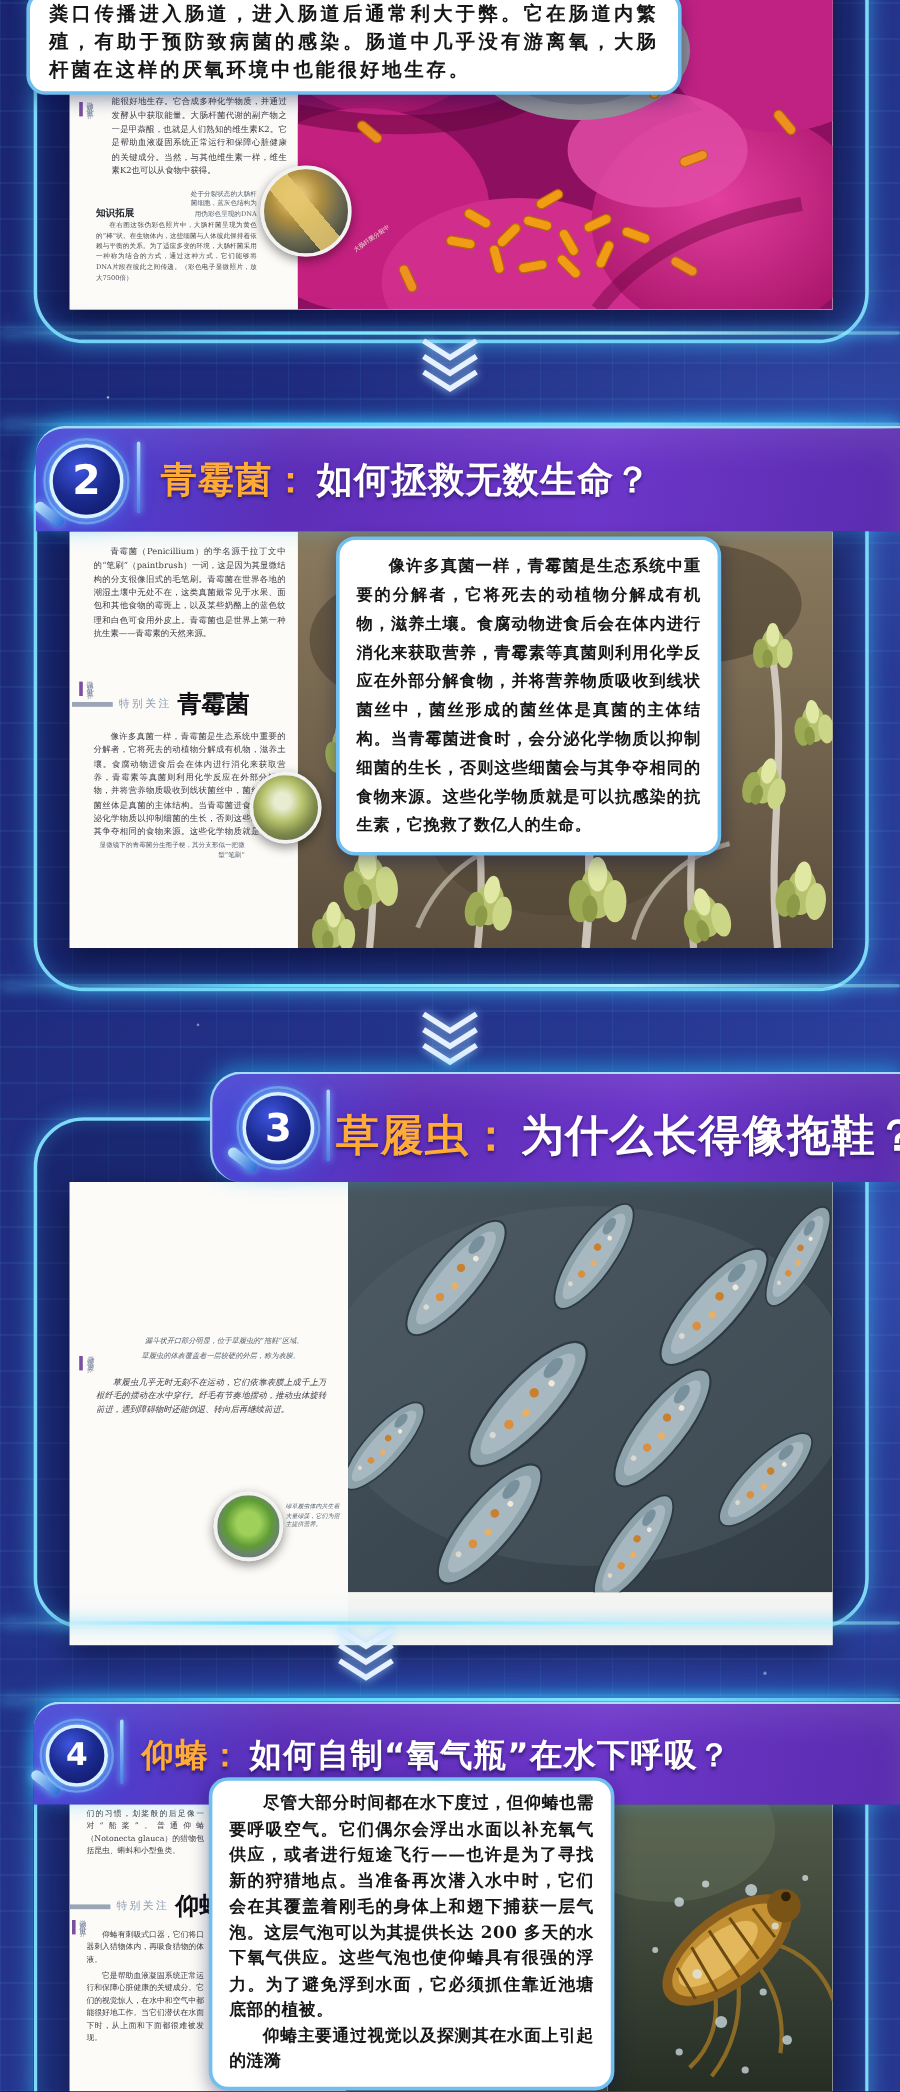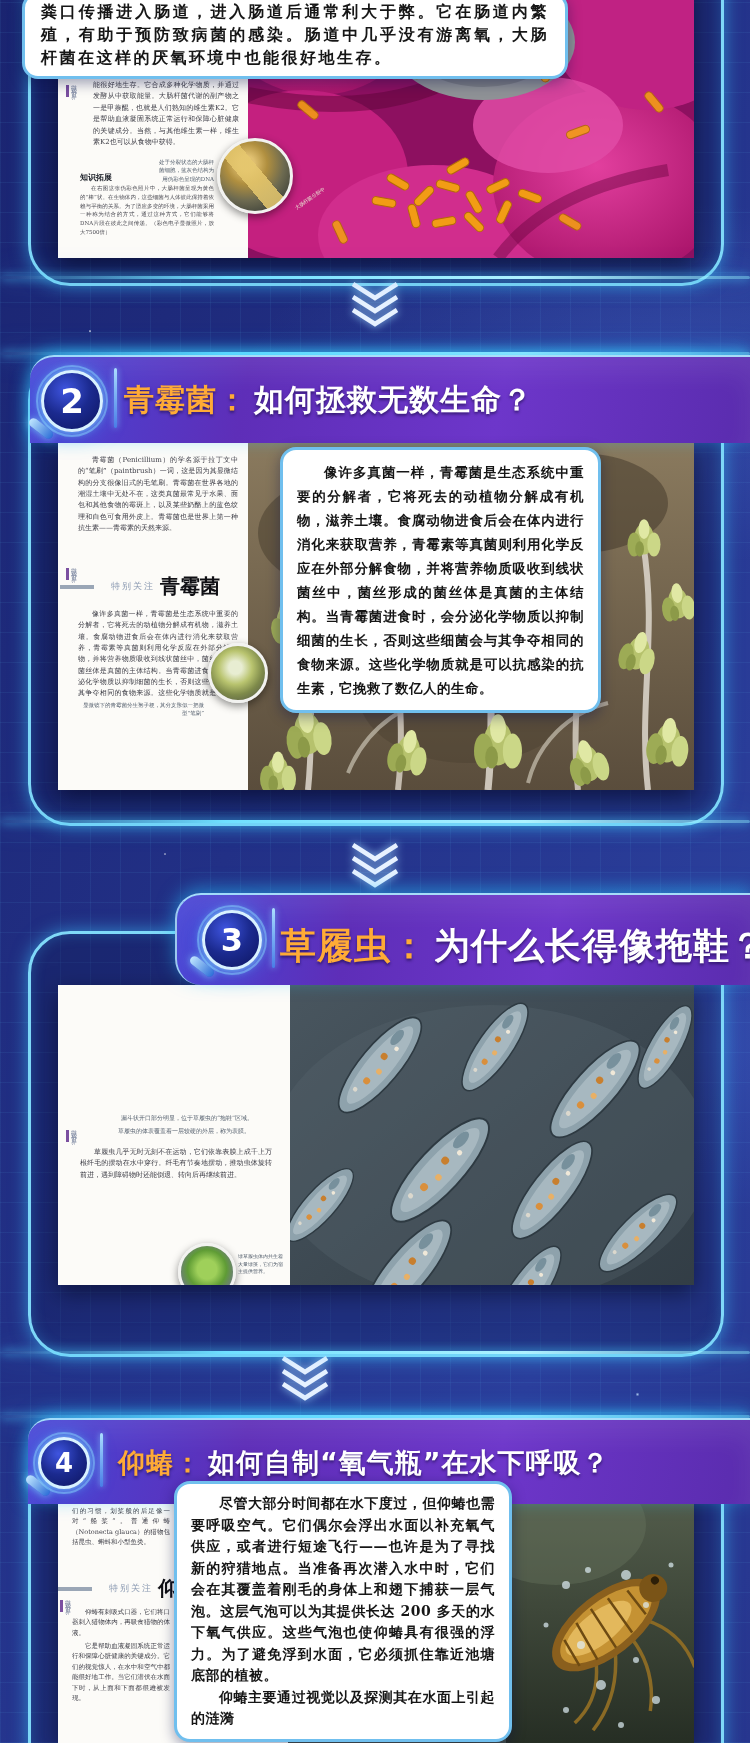--- a/index.html
+++ b/index.html
@@ -51,21 +51,21 @@
   .photo svg{display:block;width:100%;height:100%;}
   .callout{position:absolute;background:#fff;border:3px solid #70bfee;border-radius:16px;z-index:6;
     box-shadow:0 4px 14px rgba(8,16,70,.4);color:#161616;
     font-family:"DejaVu Serif","Liberation Serif",serif;font-weight:600;text-align:justify;}
   .callout p{margin:0;text-indent:2em;}
   .tiny{position:absolute;font-family:"DejaVu Serif","Liberation Serif",serif;
     color:#3b3b44;text-align:justify;overflow:hidden;}
   .tiny p{margin:0;text-indent:2em;}
   .focus{position:absolute;white-space:nowrap;z-index:3;}
   .focus .bar{display:inline-block;width:34px;height:4px;background:#9aa6b6;vertical-align:middle;margin-right:5px;}
-  .focus .lbl{font-size:9px;color:#8b9ab2;letter-spacing:2px;vertical-align:middle;margin-left:12px;}
+  .focus .lbl{font-size:9px;color:#8b9ab2;letter-spacing:2px;vertical-align:middle;}
   .focus .nm{font-size:20px;font-weight:700;color:#0f0f14;margin-left:5px;vertical-align:middle;
     font-family:"DejaVu Serif","Liberation Serif",serif;}
   .rail{position:absolute;writing-mode:vertical-rl;font-size:6px;letter-spacing:3px;color:#7b86a0;z-index:3;}
   .rail em{display:block;width:3px;height:12px;background:#7b4fa0;margin:5px auto;}
   .inset{position:absolute;border-radius:50%;border:3px solid #f2f2f0;z-index:4;
     box-shadow:0 3px 9px rgba(0,0,0,.45);}
   .inset1{background:linear-gradient(50deg,transparent 38%,rgba(230,200,110,.85) 38% 58%,transparent 58%),
     radial-gradient(circle at 38% 32%,#e0c070 0 12%,#b08f3f 32%,#6d6a50 58%,#41443c 82%,#303430 100%);}
   .inset2{background:radial-gradient(circle at 45% 40%,#e8edd2 0 15%,#b9c46f 38%,#7e8a4a 62%,#5a5f49 88%);}
   .inset3{background:radial-gradient(circle at 50% 45%,#9fd05a 0 25%,#5f9c35 50%,#6e7b80 74%,#555e63 100%);}
@@ -172,21 +172,21 @@
   </div>
 
   <div class="sec" style="top:352px;height:470px;">
     <div class="gline" style="left:0;top:0;width:750px;"></div>
     <div class="card" style="left:28px;top:6px;width:690px;height:462px;"></div>
     <div class="hdr" style="left:30px;top:3px;width:720px;height:86px;border-radius:24px 0 0 0;"></div>
     <div class="badge" style="left:41px;top:18px;width:56px;height:56px;font-size:34px;">
       <span>2</span>
     </div>
     <div class="sep" style="left:114px;top:16px;height:60px;"></div>
-    <div class="title" style="left:124px;top:28px;font-size:30px;">
+    <div class="title" style="left:134px;top:28px;font-size:30px;">
       <b>青霉菌：</b><span>如何拯救无数生命？</span>
     </div>
     <div class="pages" style="left:58px;top:91px;width:636px;height:347px;">
       <div class="leftpage" style="width:190px;"></div>
       <div class="photo" style="left:190px;top:0;width:446px;height:347px;">
         <svg viewBox="0 0 446 347" preserveAspectRatio="xMidYMid slice">
           <defs>
             <linearGradient id="mg" x1="0" y1="0" x2="0" y2="1">
               <stop offset="0" stop-color="#8a7a5e"></stop>
                 <stop offset="1" stop-color="#5a4d3c"></stop>
@@ -263,21 +263,21 @@
   <div class="sec" style="top:893px;height:470px;">
     <div class="card" style="left:28px;top:38px;width:690px;height:420px;"></div>
     <div class="hdr" style="left:175px;top:0;width:575px;height:90px;border-radius:26px 0 0 26px;border-left:2px solid rgba(175,240,255,.8);"></div>
     <div class="badge" style="left:202px;top:17px;width:54px;height:54px;font-size:32px;">
       <span>3</span>
     </div>
     <div class="sep" style="left:272px;top:15px;height:60px;"></div>
     <div class="title" style="left:280px;top:29px;font-size:36px;">
       <b>草履虫：</b><span>为什么长得像拖鞋？</span>
     </div>
-    <div class="pages" style="left:58px;top:92px;width:636px;height:300px;">
+    <div class="pages" style="left:58px;top:92px;width:636px;height:386px;font-style:italic;">
       <div class="leftpage" style="width:232px;"></div>
       <div class="photo" style="left:232px;top:0;width:404px;height:342px;">
         <svg viewBox="0 0 404 342" preserveAspectRatio="xMidYMid slice">
           <defs>
             <linearGradient id="wg" x1="0" y1="0" x2="1" y2="1">
               <stop offset="0" stop-color="#49565f"></stop>
                 <stop offset=".5" stop-color="#3c4851"></stop>
                 <stop offset="1" stop-color="#313c44"></stop>
             </linearGradient>
             <g id="cell">

